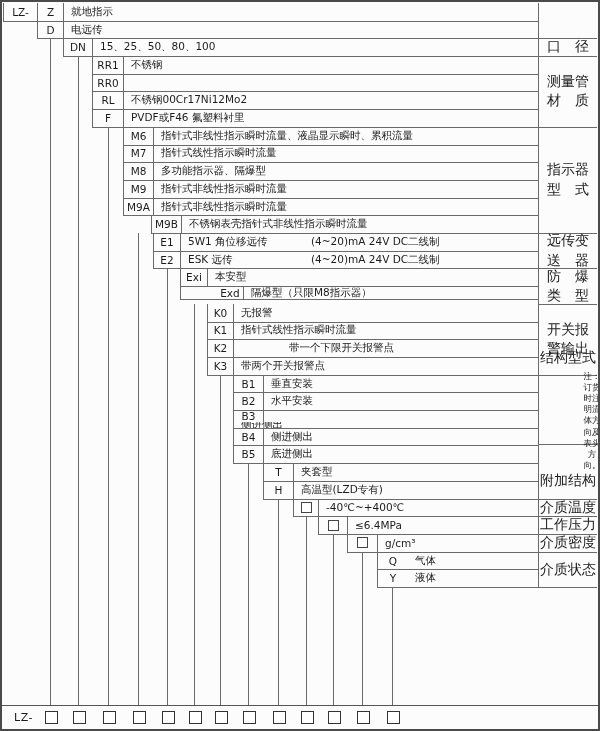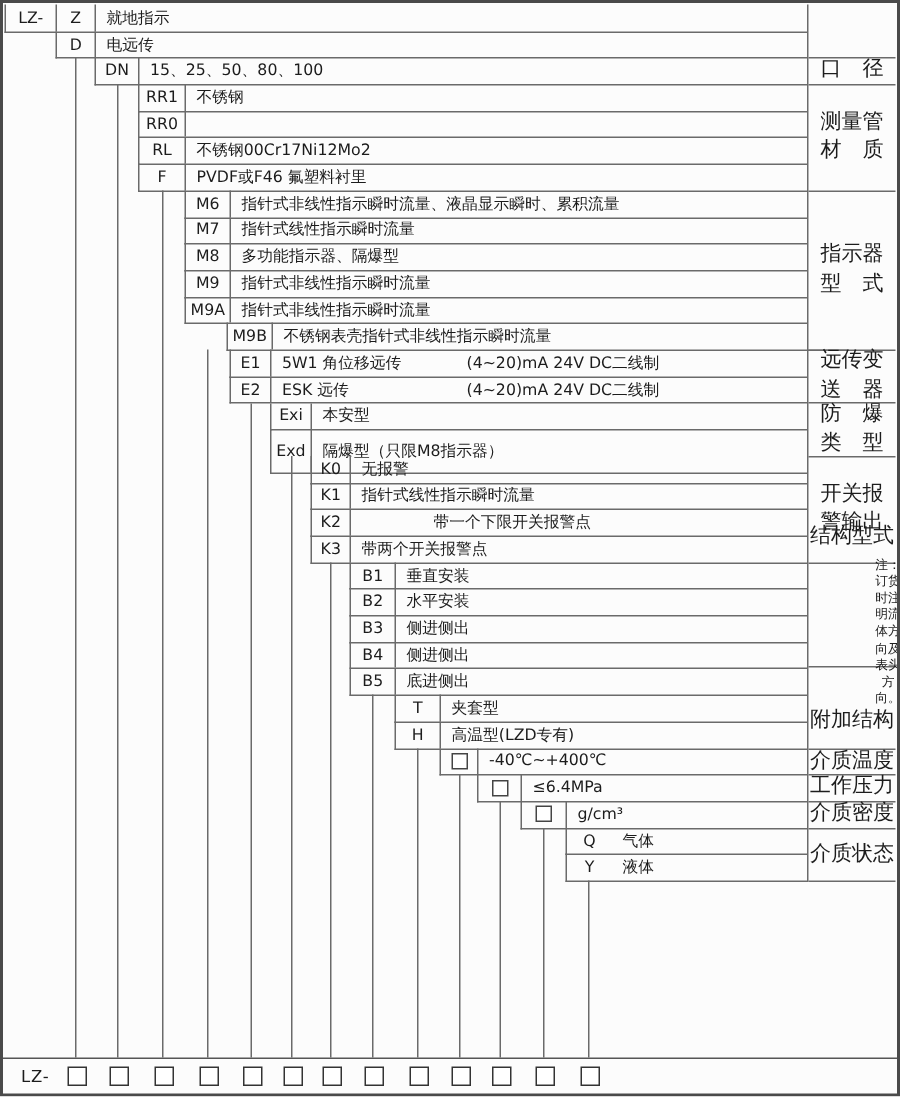--- a/index.html
+++ b/index.html
@@ -107,21 +107,21 @@
         <span class="cell text">
           <span class="t1">ESK 远传</span>
           <span class="t2">(4~20)mA 24V DC二线制</span>
         </span>
       </div>
       <div class="vline" style="left: 166.5px; top: 268.5px; height: 436.5px;"></div>
       <div class="row" style="left: 180px; top: 268.5px; width: 358px; height: 18.7px;">
         <span class="cell code" style="width: 27px;">Exi</span>
         <span class="cell text">本安型</span>
       </div>
-      <div class="row" style="left: 180px; top: 286.2px; width: 358px; height: 30px;">
+      <div class="row" style="left: 180px; top: 286.2px; width: 358px; height: 14px; padding-left: 36px;">
         <span class="cell code" style="width: 27px;">Exd</span>
         <span class="cell text">隔爆型（只限M8指示器）</span>
       </div>
       <div class="vline" style="left: 193.5px; top: 303.9px; height: 401.1px;"></div>
       <div class="row" style="left: 207px; top: 303.9px; width: 331px; height: 18.7px;">
         <span class="cell code" style="width: 26px;">K0</span>
         <span class="cell text">无报警</span>
       </div>
       <div class="row" style="left: 207px; top: 321.6px; width: 331px; height: 18.7px;">
         <span class="cell code" style="width: 26px;">K1</span>
@@ -137,21 +137,21 @@
       </div>
       <div class="vline" style="left: 220px; top: 374.7px; height: 330.3px;"></div>
       <div class="row" style="left: 233px; top: 374.7px; width: 305px; height: 18.7px;">
         <span class="cell code" style="width: 30px;">B1</span>
         <span class="cell text">垂直安装</span>
       </div>
       <div class="row" style="left: 233px; top: 392.4px; width: 305px; height: 18.7px;">
         <span class="cell code" style="width: 30px;">B2</span>
         <span class="cell text">水平安装</span>
       </div>
-      <div class="row" style="left: 233px; top: 410.1px; width: 305px; height: 18.7px;">
+      <div class="row" style="left: 233px; top: 410.1px; width: 305px; height: 18.7px; flex-direction: column;">
         <span class="cell code" style="width: 30px;">B3</span>
         <span class="cell text">侧进侧出</span>
       </div>
       <div class="row" style="left: 233px; top: 427.8px; width: 305px; height: 18.7px;">
         <span class="cell code" style="width: 30px;">B4</span>
         <span class="cell text">侧进侧出</span>
       </div>
       <div class="row" style="left: 233px; top: 445.5px; width: 305px; height: 18.7px;">
         <span class="cell code" style="width: 30px;">B5</span>
         <span class="cell text">底进侧出</span>

